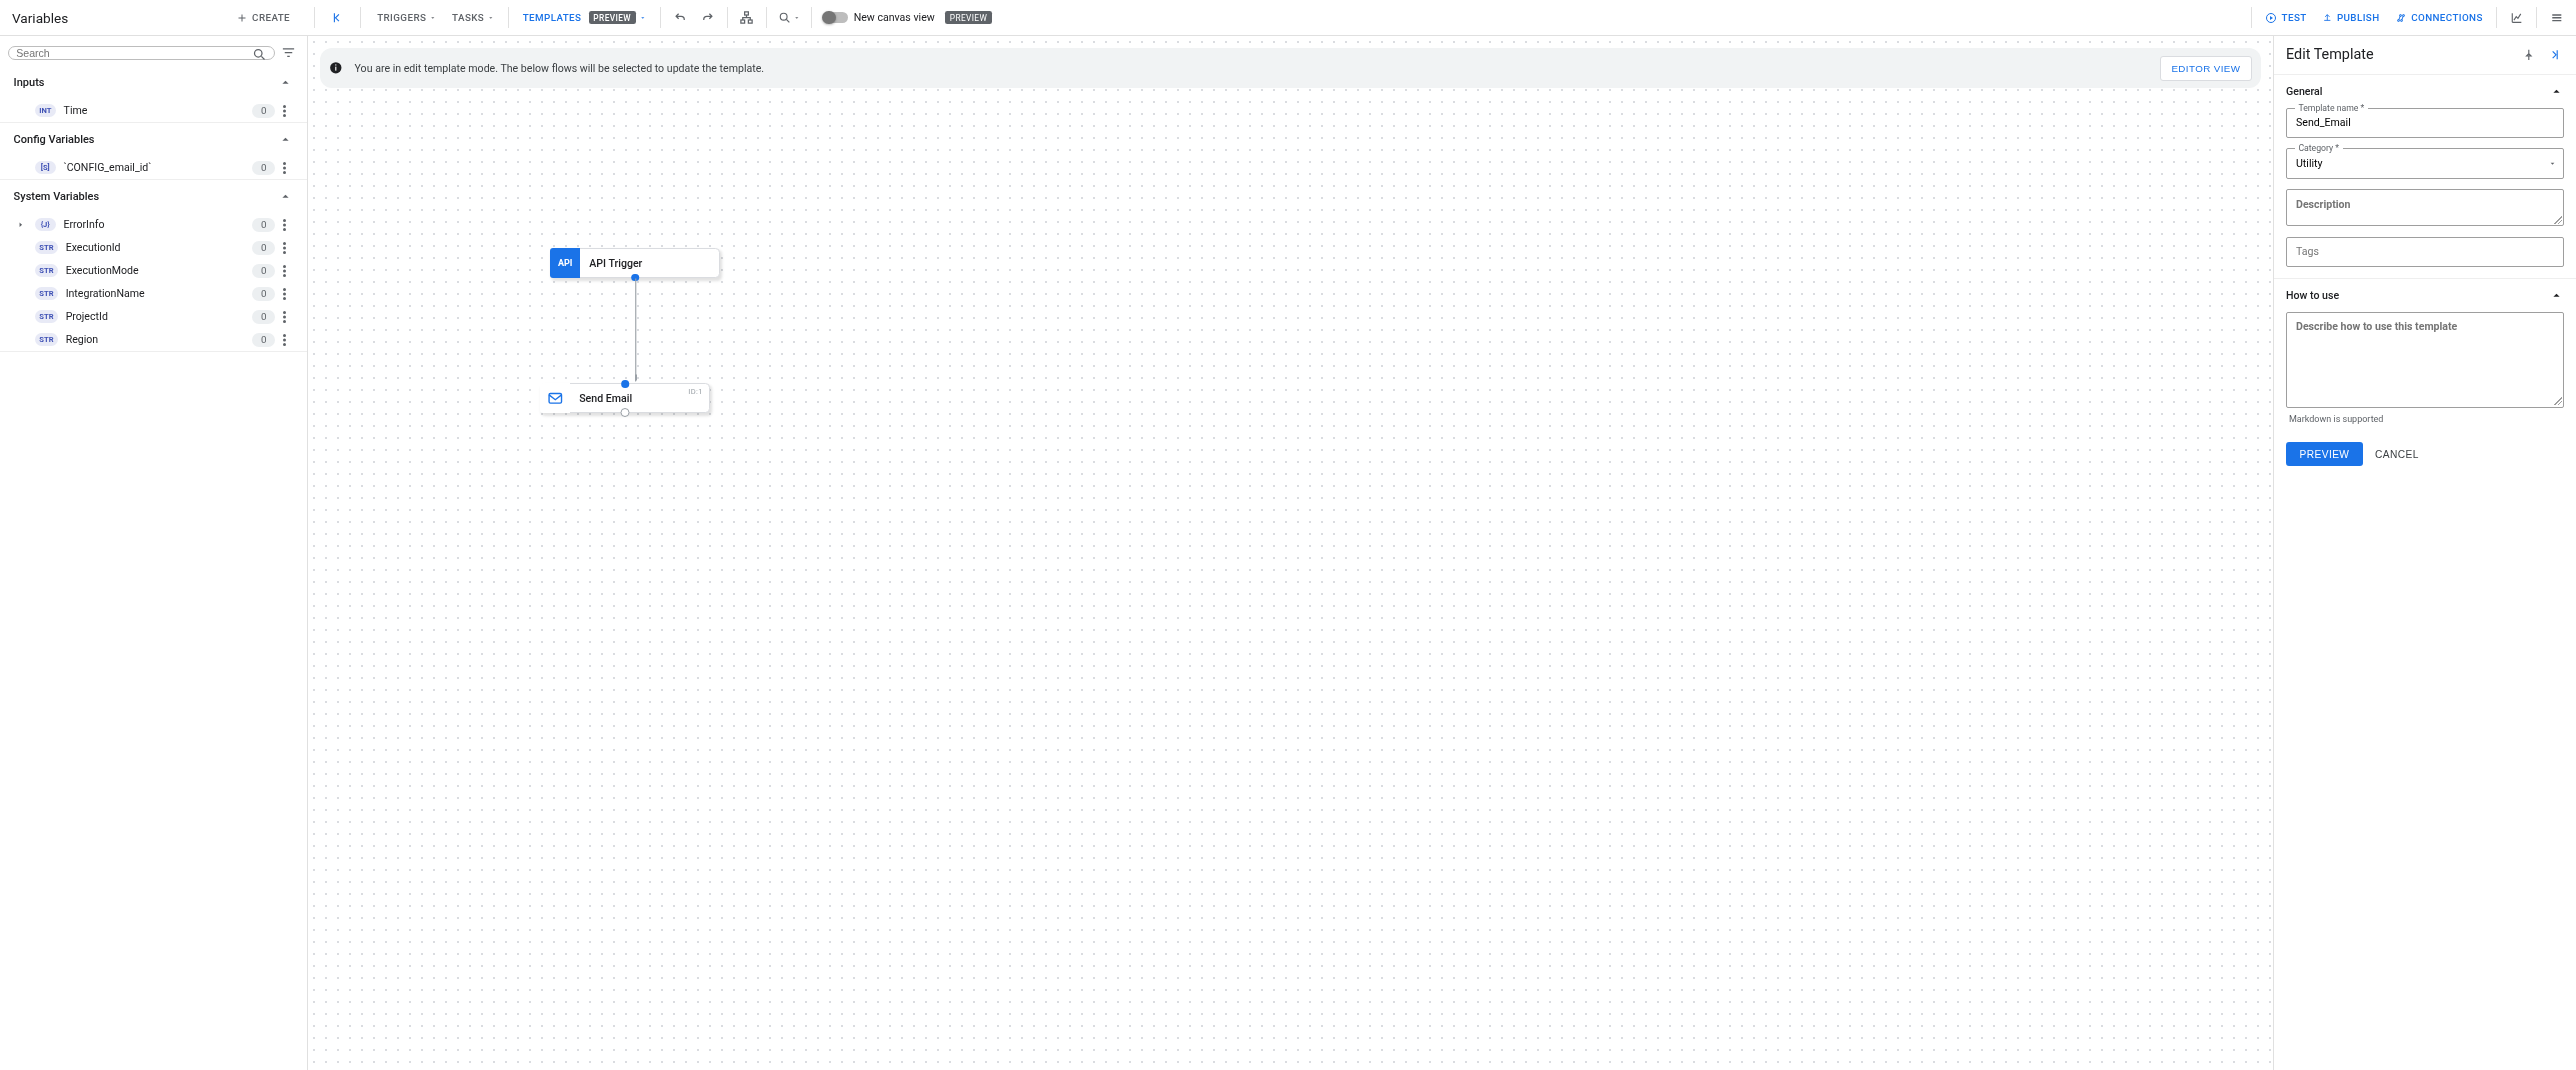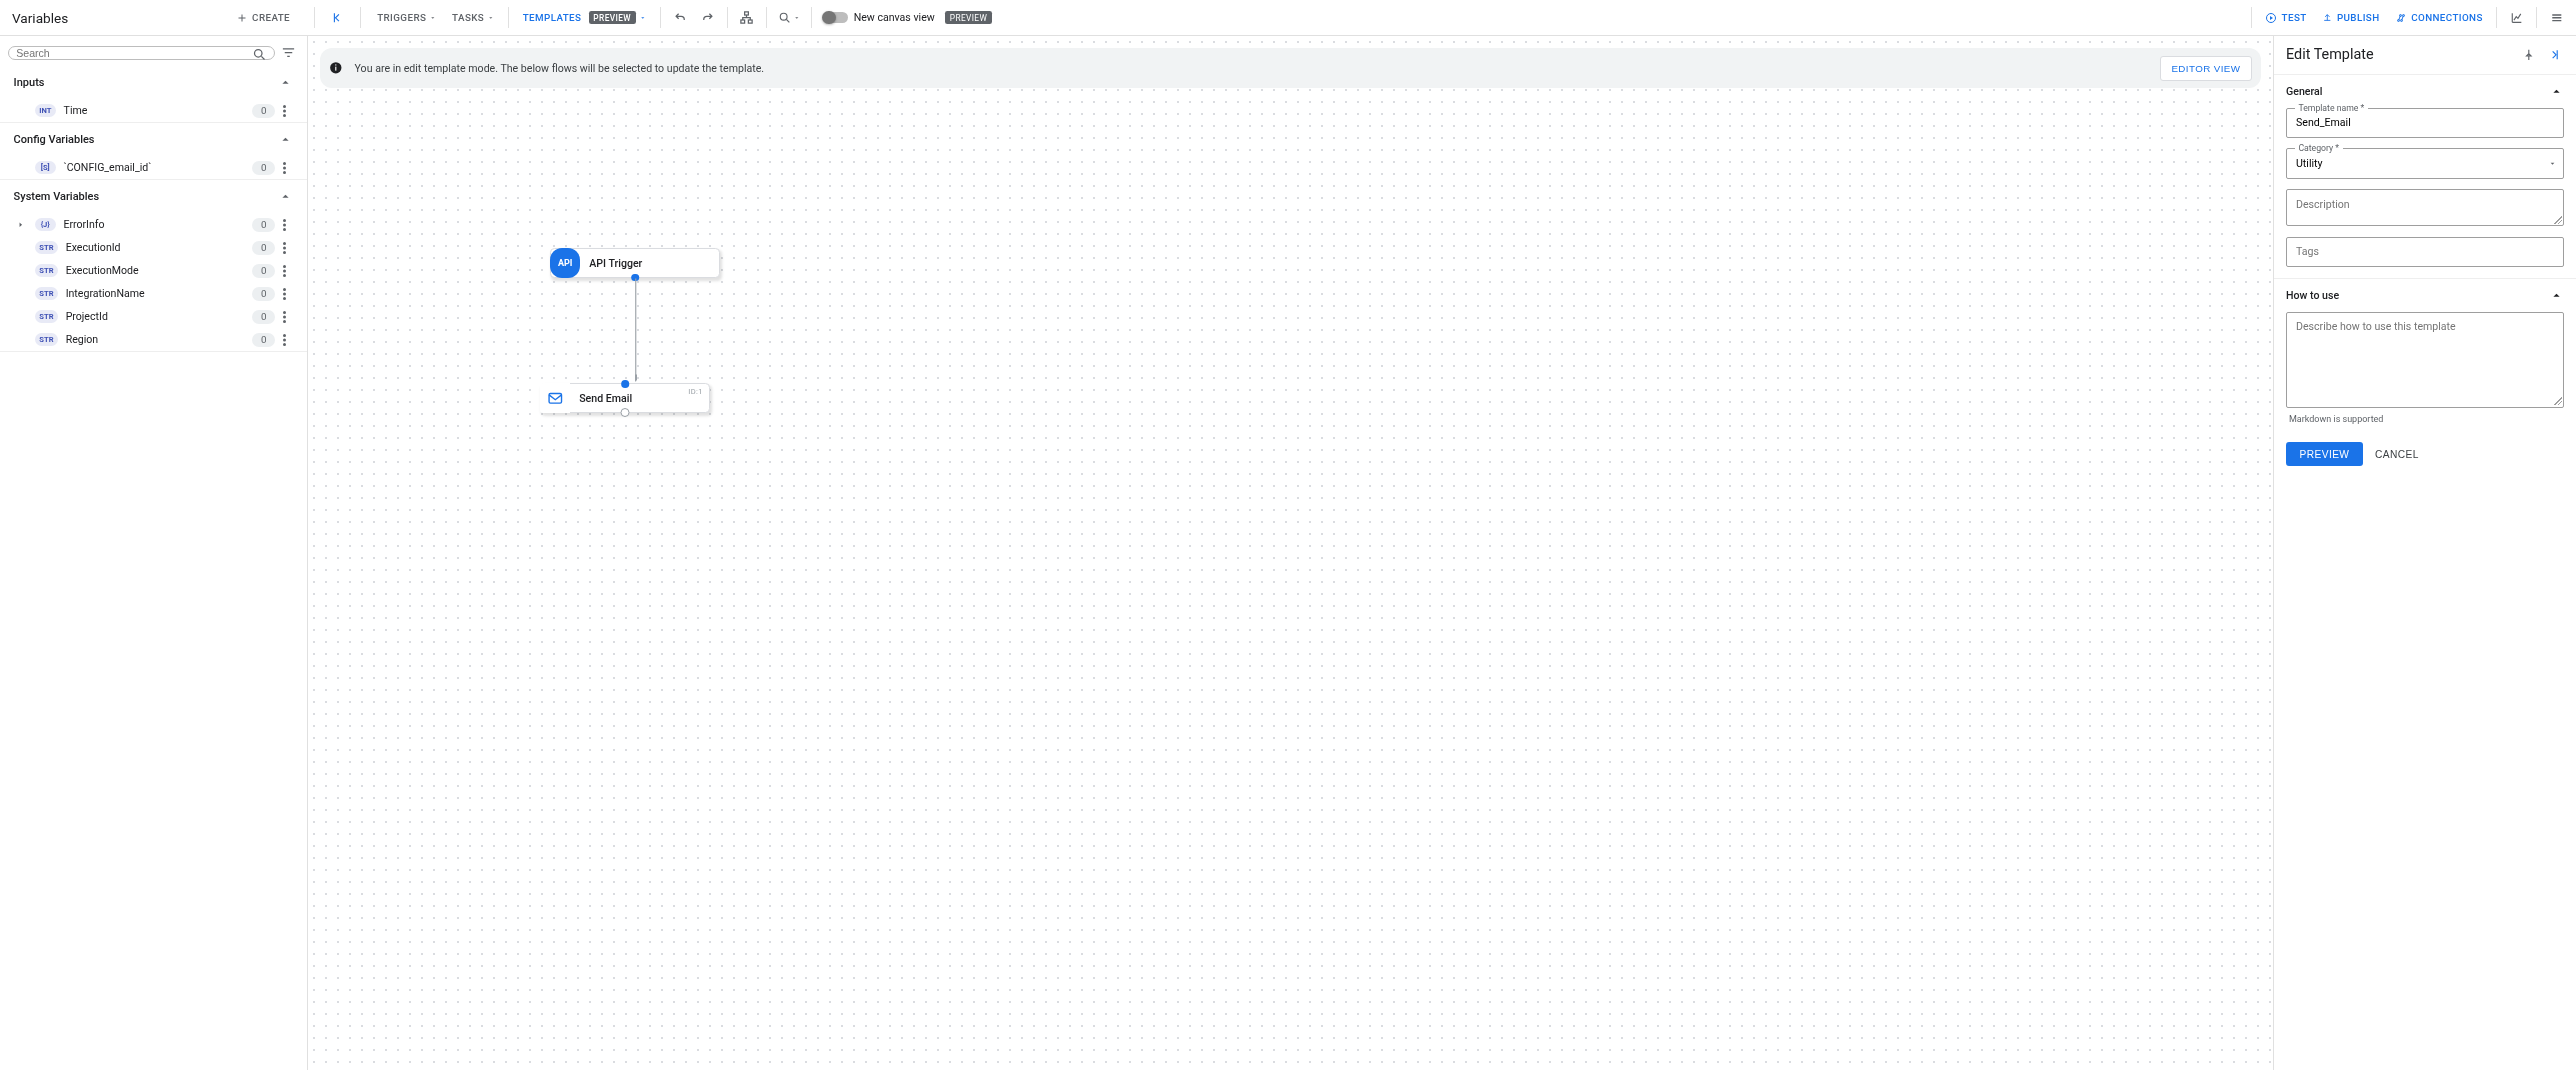--- a/index.html
+++ b/index.html
@@ -50,21 +50,21 @@
   .canvas { flex: 1; position: relative; overflow: hidden; }
   .canvas-bg { position: absolute; inset: 0; background-color: #fff;
     background-image: radial-gradient(#dadce0 0.8px, transparent 0.8px);
     background-size: 12px 12px; }
   .notice { position: absolute; top: 12px; left: 12px; right: 12px; background: #f1f3f4; border-radius: 12px; display: flex; align-items: center; padding: 7.6px 9px; gap: 12px; }
   .notice .txt { flex: 1; font-size: 10.6px; color: #3c4043; }
   .editor-view-btn { background: #fff; border: 0.8px solid #dadce0; border-radius: 3px; padding: 6px 10.6px; color: #1a73e8; font-weight: 500; font-size: 9.8px; letter-spacing: 0.4px; cursor: pointer; }
 
   .node { position: absolute; background: #fff; border: 0.8px solid #dadce0; border-radius: 4.5px; box-shadow: 1.5px 2.3px 3px rgba(0,0,0,.12); display: flex; align-items: center; gap: 9px; padding-right: 13.6px; }
   .node .iconbox { width: 30px; height: 30px; border-radius: 3px 0 0 3px; display: flex; align-items: center; justify-content: center; color: #fff; font-weight: 700; font-size: 9px; margin: -0.8px 0 -0.8px -0.8px; }
-  .node .iconbox.api { background: #1a73e8; border-radius: 12px; }
+  .node .iconbox.api { background: #1a73e8; }
   .node .iconbox.mail { background: #fff; color: #1a73e8; border-right: 0; }
   .node .lbl { font-weight: 500; }
   .node .id { position: absolute; right: 6px; top: 3px; font-size: 7.6px; color: #9aa0a6; letter-spacing: 0.4px; }
   .port { position: absolute; width: 7.6px; height: 7.6px; border-radius: 50%; left: 50%; transform: translateX(-50%); }
   .port.out { bottom: -3.8px; background: #1a73e8; }
   .port.in  { top: -3.8px; background: #1a73e8; }
   .port.plus { bottom: -4.5px; width: 9px; height: 9px; background: #fff; border: 0.8px solid #9aa0a6; }
 
   
   .rightpanel { width: 303px; border-left: 0.8px solid #e0e0e0; display: flex; flex-direction: column; overflow-y: auto; }
@@ -72,21 +72,21 @@
   .rp-head .t { font-size: 14.4px; flex: 1; }
   .rp-head .ic { color: #5f6368; cursor: pointer; padding: 3px; }
   .rp-head .ic.blue { color: #1a73e8; }
 
   .rp-section { padding: 0 12px; }
   .rp-section .sh { display: flex; align-items: center; justify-content: space-between; font-weight: 500; padding: 9px 0; }
   .fieldwrap { position: relative; border: 0.8px solid #9e9e9e; border-radius: 2px; margin-bottom: 10.6px; }
   .fieldwrap .floating { position: absolute; top: -6px; left: 7.6px; background: #fff; padding: 0 3.8px; font-size: 8.7px; color: #5f6368; }
   .fieldwrap input, .fieldwrap textarea { width: 100%; border: 0; outline: 0; padding: 7.6px 9px; font-size: 10.6px; border-radius: 3px; font-family: inherit; }
   .fieldwrap.select { display: flex; align-items: center; padding-right: 6px; }
-  .fieldwrap textarea { resize: none; }
+  .fieldwrap textarea { resize: none; font-weight: bold; }
   .ta-big textarea { height: 91px; }
   .ta-small textarea { height: 32px; }
   .helper { font-size: 9px; color: #5f6368; margin: -4.5px 3px 13.6px 3px; }
   .resize-handle { position: absolute; right: 1.5px; bottom: 1.5px; width: 7.6px; height: 7.6px; background: linear-gradient(135deg, transparent 50%, #9e9e9e 50%, #9e9e9e 60%, transparent 60%, transparent 70%, #9e9e9e 70%, #9e9e9e 80%, transparent 80%); }
 
   .actions { display: flex; gap: 12px; padding: 4.5px 12px 13.6px 12px; }
   .btn-primary { background: #1a73e8; color: #fff; border: 0; border-radius: 3px; padding: 6.8px 13.6px; font-weight: 500; font-size: 10.2px; letter-spacing: 0.4px; cursor: pointer; }
   .btn-flat { background: transparent; border: 0; color: #3c4043; font-weight: 500; font-size: 10.2px; letter-spacing: 0.4px; cursor: pointer; }
 
   svg { display: block; }

